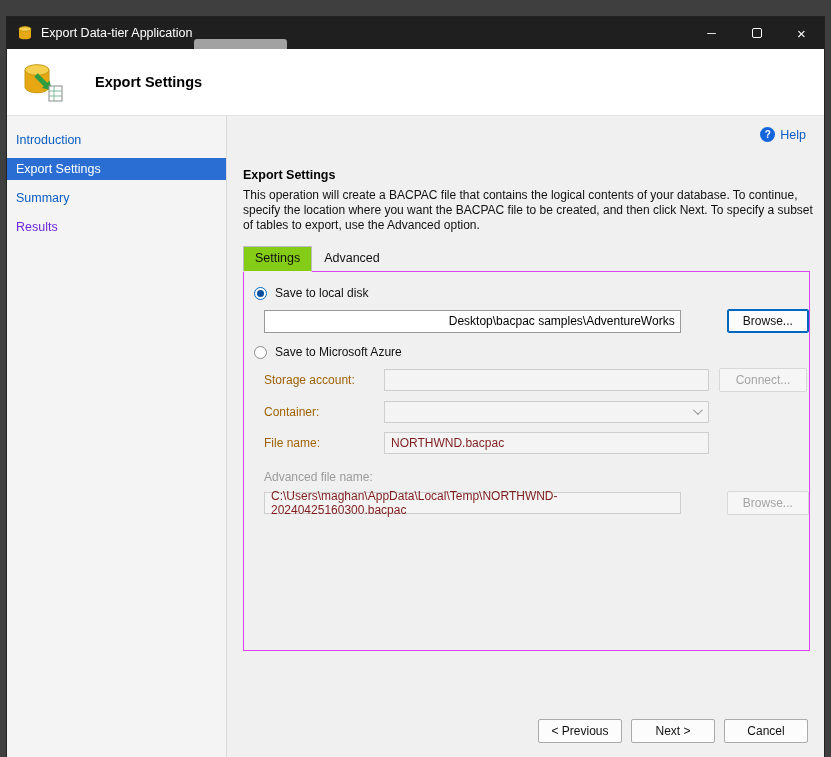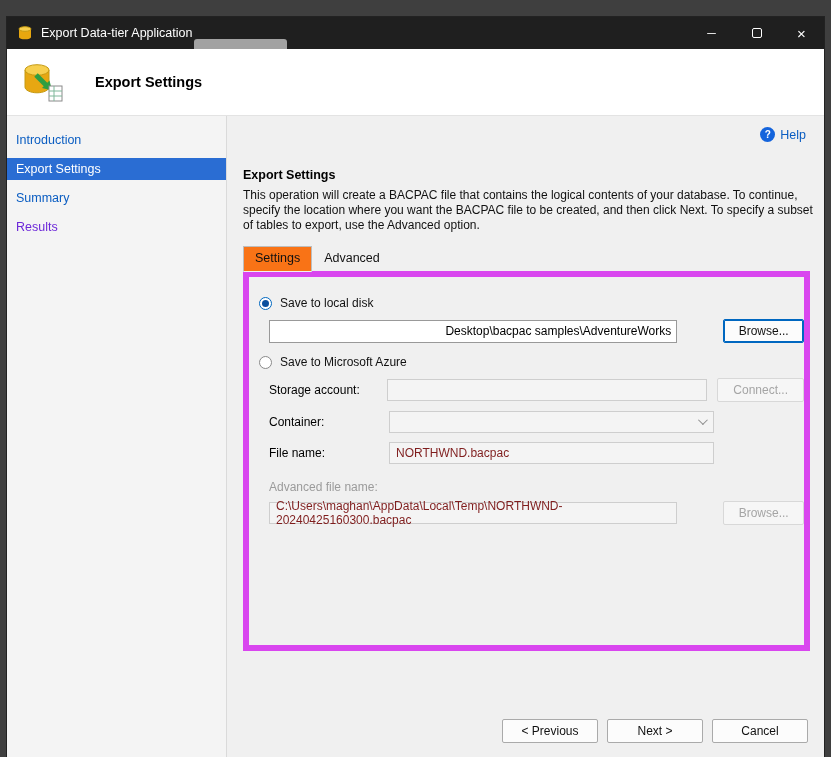--- a/index.html
+++ b/index.html
@@ -73,26 +73,26 @@
     font-size: 10px; font-weight: bold;
     display: flex; align-items: center; justify-content: center;
   }
   .main { flex: 1; padding: 52px 14px 0 16px; }
   .page-heading { font-size: 12.5px; font-weight: bold; margin-bottom: 6px; color: #000; }
   .page-desc { font-size: 12px; width: 574px; line-height: 15px; margin-bottom: 13px; color: #111; }
   
   .tabs { display: flex; position: relative; z-index: 2; }
   .tab { font-size: 12.5px; padding: 4px 11px 5px 11px; border: 1px solid transparent; }
   .tab.active {
-    background: #f97316; border: 1px solid #bdbdbd; border-bottom-color: #f0f0f0;
+    background: #84cc16; border: 1px solid #bdbdbd; border-bottom-color: #f0f0f0;
     margin-bottom: -1px;
   }
   .panel {
-    border: 6px solid #d946ef; height: 380px;
-    padding-top: 14px; background: #f0f0f0; position: relative; z-index: 1;
+    border: 1px solid #d946ef; height: 380px;
+    padding-top: 9px; background: #f0f0f0; position: relative; z-index: 1;
   }
   .row-radio { display: flex; align-items: center; gap: 8px; margin: 5px 0 9px 10px; font-size: 12px; }
   .radio {
     width: 13px; height: 13px; border-radius: 50%;
     background: #fff; border: 1px solid #8a8a8a;
     position: relative; flex: 0 0 13px;
   }
   .radio.checked { border-color: #0067c0; }
   .radio.checked::after {
     content: ""; position: absolute; inset: 2px;
@@ -107,21 +107,21 @@
   }
   .btn {
     height: 24px; width: 88px;
     background: #fcfcfc; border: 1px solid #aaa; border-radius: 2px;
     font-size: 12px; font-family: "Liberation Sans", sans-serif; color: #111;
   }
   .btn.focus-blue { border: 1px solid #0067c0; box-shadow: 0 0 0 1px #0067c0 inset; }
   .btn.disabled { color: #a5a5a5; background: #f6f6f6; border-color: #d8d8d8; }
   .gap-l { margin-left: 10px; }
   .form-row { display: flex; align-items: center; margin: 0 0 9px 20px; font-size: 12px; }
-  .form-label { width: 120px; color: #000000; }
+  .form-label { width: 120px; color: #a16207; }
   .dis-field {
     width: 325px; height: 22px;
     background: #f4f4f4; border: 1px solid #cecece;
     color: #7f1d1d; font-size: 12px; padding: 0 6px;
     display: flex; align-items: center; position: relative;
     font-family: "Liberation Sans", sans-serif;
   }
   .dis-field.wide { width: 445px; }
   .combo .chev {
     position: absolute; right: 8px; top: 6px;
@@ -129,21 +129,21 @@
     border-right: 1.5px solid #8f8f8f; border-bottom: 1.5px solid #8f8f8f;
     transform: rotate(45deg) translateY(-2px);
   }
   .temp-label { margin: 16px 0 7px 20px; font-size: 12px; color: #9b9b9b; }
   
   .footer {
     flex: 0 0 58px;
     display: flex; align-items: center; justify-content: flex-end;
     gap: 9px; padding-right: 16px;
   }
-  .btn.footer-btn { width: 96px; }
+  .btn.footer-btn { width: 84px; }
 </style>
 </head>
 <body>
 
 <div class="dialog">
 
   <div class="titlebar">
     <span class="app-icon">
       <svg width="16" height="16" viewBox="0 0 16 16">
         <path d="M2 4 v8 c0 1.4 2.7 2.3 6 2.3 s6-.9 6-2.3 V4" fill="#e7a70f"></path>

